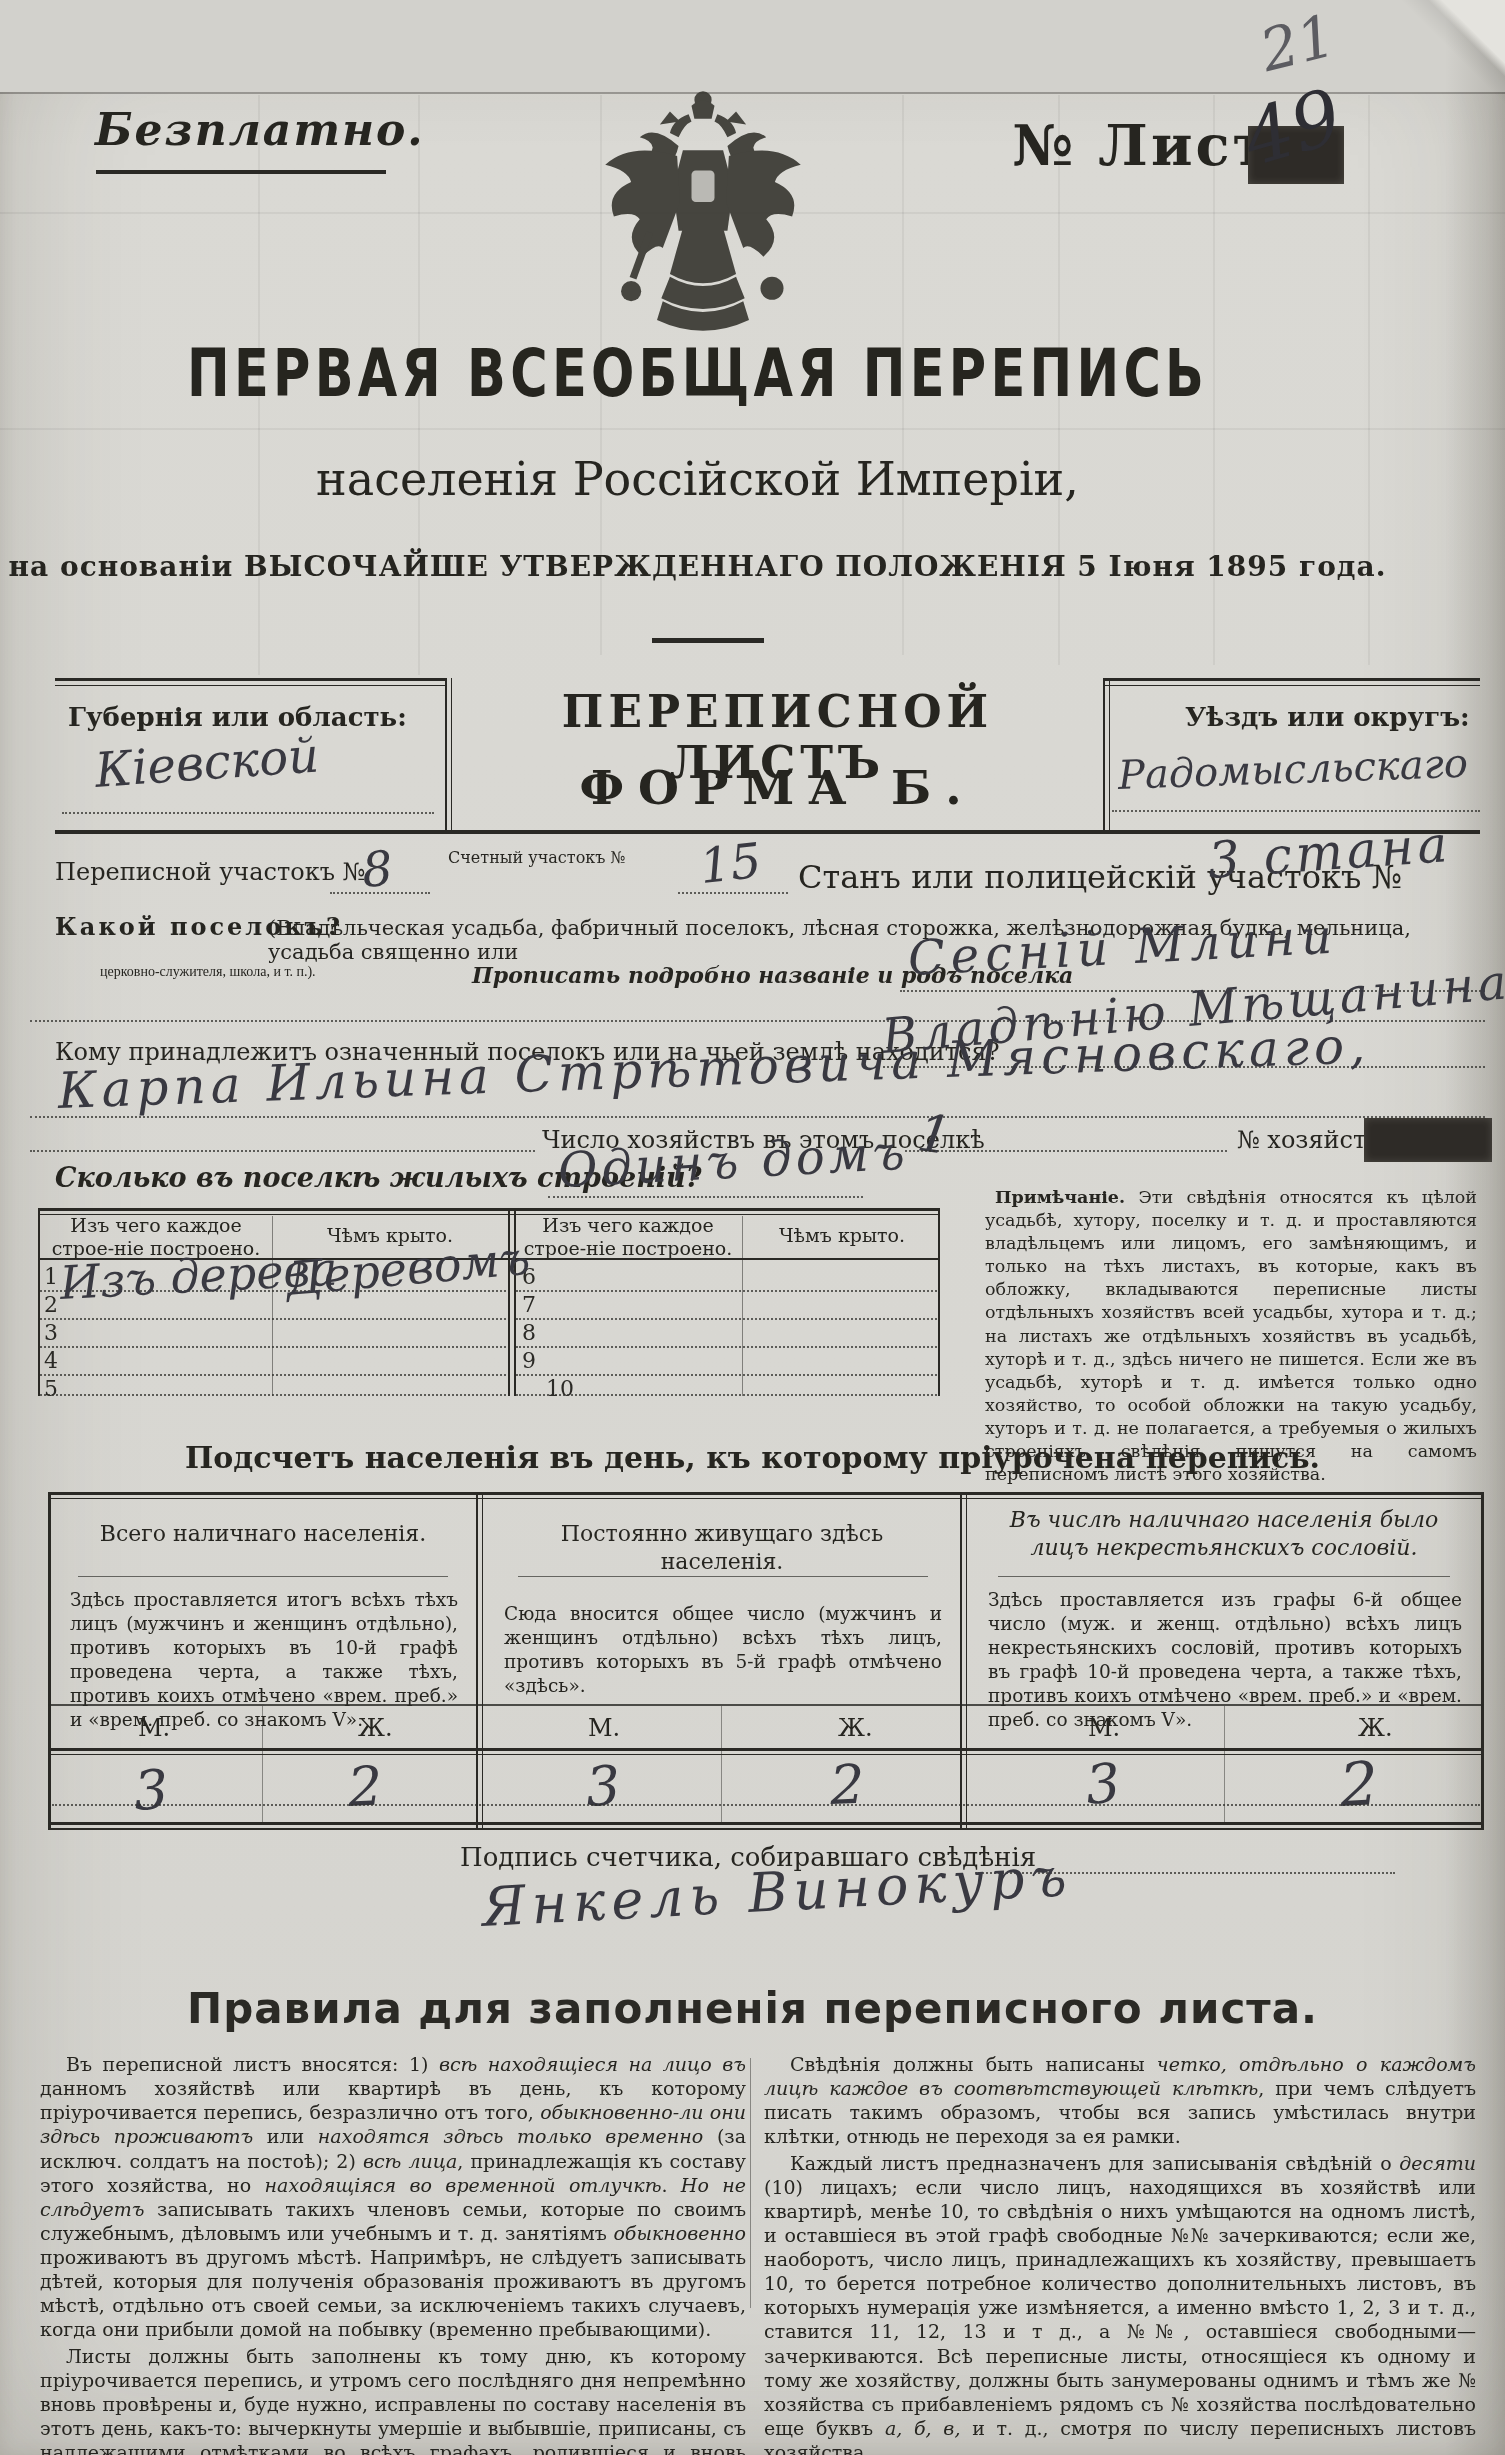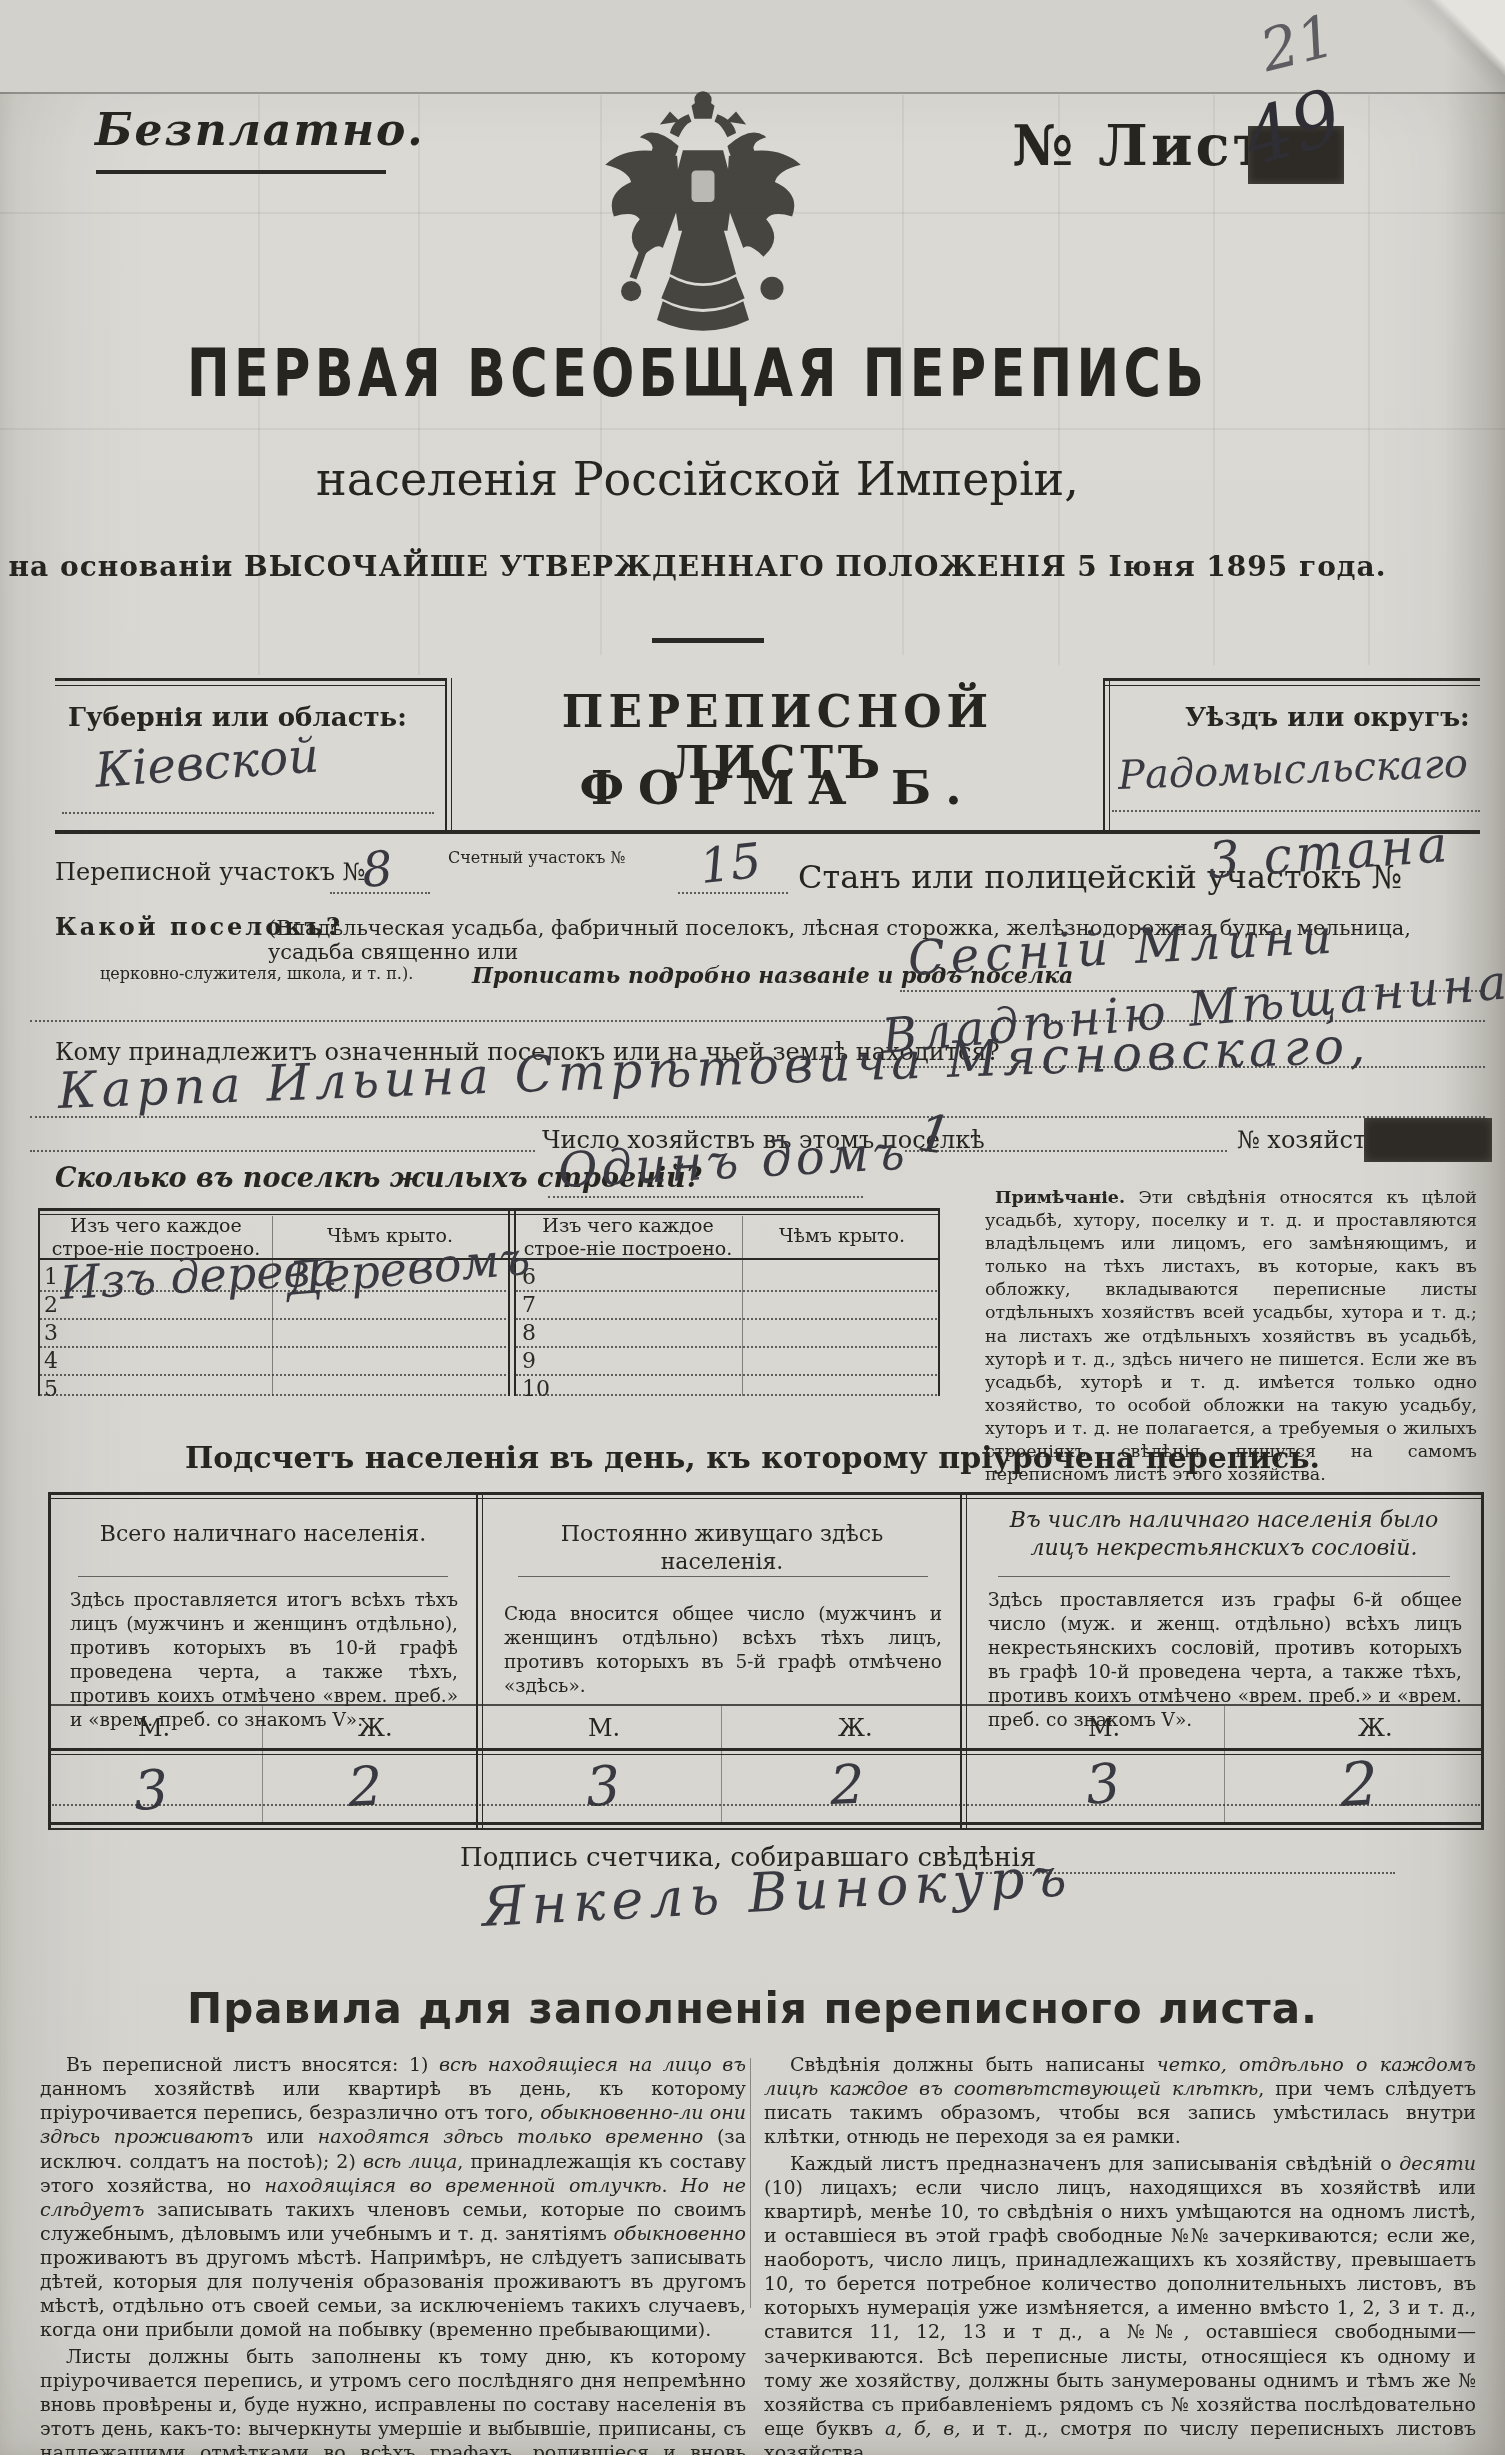--- a/index.html
+++ b/index.html
@@ -110,21 +110,21 @@
   <div class="abs dots" style="left:330px;top:892px;width:100px;"></div>
   <div class="abs hand" style="left:362px;top:842px;font-size:48px;transform:rotate(-5deg);">8</div>
   <div class="abs serif" style="left:448px;top:848px;font-size:16px;">Счетный участокъ №</div>
   <div class="abs dots" style="left:678px;top:892px;width:110px;"></div>
   <div class="abs hand" style="left:700px;top:838px;font-size:48px;transform:rotate(-6deg);">15</div>
   <div class="abs serif" style="left:798px;top:858px;font-size:32px;">Станъ или полицейскій участокъ №</div>
   <div class="abs hand" style="left:1208px;top:832px;font-size:50px;transform:rotate(-4deg);letter-spacing:4px;">3 стана</div>
 
   <div class="abs serif" style="left:55px;top:912px;font-size:24px;font-weight:bold;letter-spacing:3px;">Какой поселокъ?</div>
   <div class="abs serif" style="left:268px;top:916px;width:1215px;font-size:21px;">(Владѣльческая усадьба, фабричный поселокъ, лѣсная сторожка, желѣзнодорожная будка, мельница, усадьба священно или</div>
-  <div class="abs serif" style="left:100px;top:964px;font-size:16px;">церковно-служителя, школа, и т. п.).</div>
+  <div class="abs serif" style="left:100px;top:964px;font-size:14px;font-family:Liberation Serif, serif;">церковно-служителя, школа, и т. п.).</div>
   <div class="abs serif" style="left:472px;top:962px;font-size:22px;font-style:italic;font-weight:600;">Прописать подробно названіе и родъ поселка</div>
   <div class="abs hand" style="left:908px;top:930px;font-size:48px;transform:rotate(-3deg);letter-spacing:6px;">Сесній Млини</div>
   <div class="abs dots" style="left:900px;top:990px;width:585px;"></div>
 
   <div class="abs dots" style="left:30px;top:1020px;width:1455px;"></div>
 
   <div class="abs serif" style="left:55px;top:1038px;font-size:24px;">Кому принадлежитъ означенный поселокъ или на чьей землѣ находится?</div>
   <div class="abs hand" style="left:882px;top:1008px;font-size:48px;transform:rotate(-5deg);letter-spacing:4px;">Владѣнію Мѣщанина</div>
   <div class="abs dots" style="left:878px;top:1066px;width:607px;"></div>
   <div class="abs hand" style="left:58px;top:1062px;font-size:50px;transform:rotate(-2deg);letter-spacing:5px;">Карпа Ильина Стрѣтовича Мясновскаго,</div>
@@ -159,21 +159,21 @@
 
     <div class="abs bt-num" style="left:6px;top:56px;">1</div>
     <div class="abs bt-num" style="left:6px;top:84px;">2</div>
     <div class="abs bt-num" style="left:6px;top:112px;">3</div>
     <div class="abs bt-num" style="left:6px;top:140px;">4</div>
     <div class="abs bt-num" style="left:6px;top:168px;">5</div>
     <div class="abs bt-num" style="left:484px;top:56px;">6</div>
     <div class="abs bt-num" style="left:484px;top:84px;">7</div>
     <div class="abs bt-num" style="left:484px;top:112px;">8</div>
     <div class="abs bt-num" style="left:484px;top:140px;">9</div>
-    <div class="abs bt-num" style="left:484px;top:168px;text-align:right;">10</div>
+    <div class="abs bt-num" style="left:508px;top:168px;text-align:right;">10</div>
 
     <div class="abs dots" style="left:2px;top:82px;width:466px;"></div>
     <div class="abs dots" style="left:2px;top:110px;width:466px;"></div>
     <div class="abs dots" style="left:2px;top:138px;width:466px;"></div>
     <div class="abs dots" style="left:2px;top:166px;width:466px;"></div>
     <div class="abs dots" style="left:2px;top:186px;width:466px;"></div>
     <div class="abs dots" style="left:478px;top:82px;width:424px;"></div>
     <div class="abs dots" style="left:478px;top:110px;width:424px;"></div>
     <div class="abs dots" style="left:478px;top:138px;width:424px;"></div>
     <div class="abs dots" style="left:478px;top:166px;width:424px;"></div>

